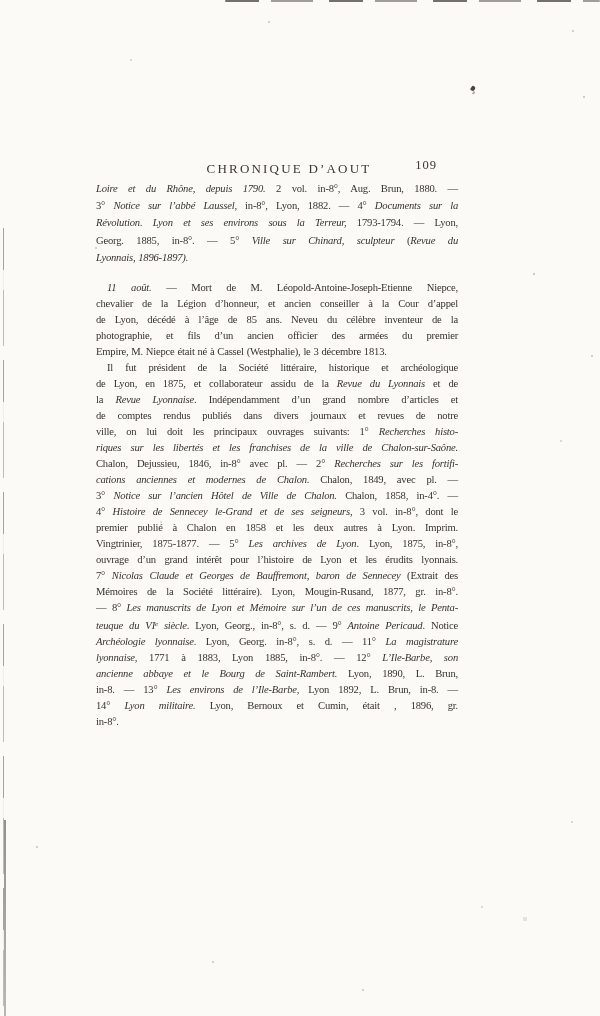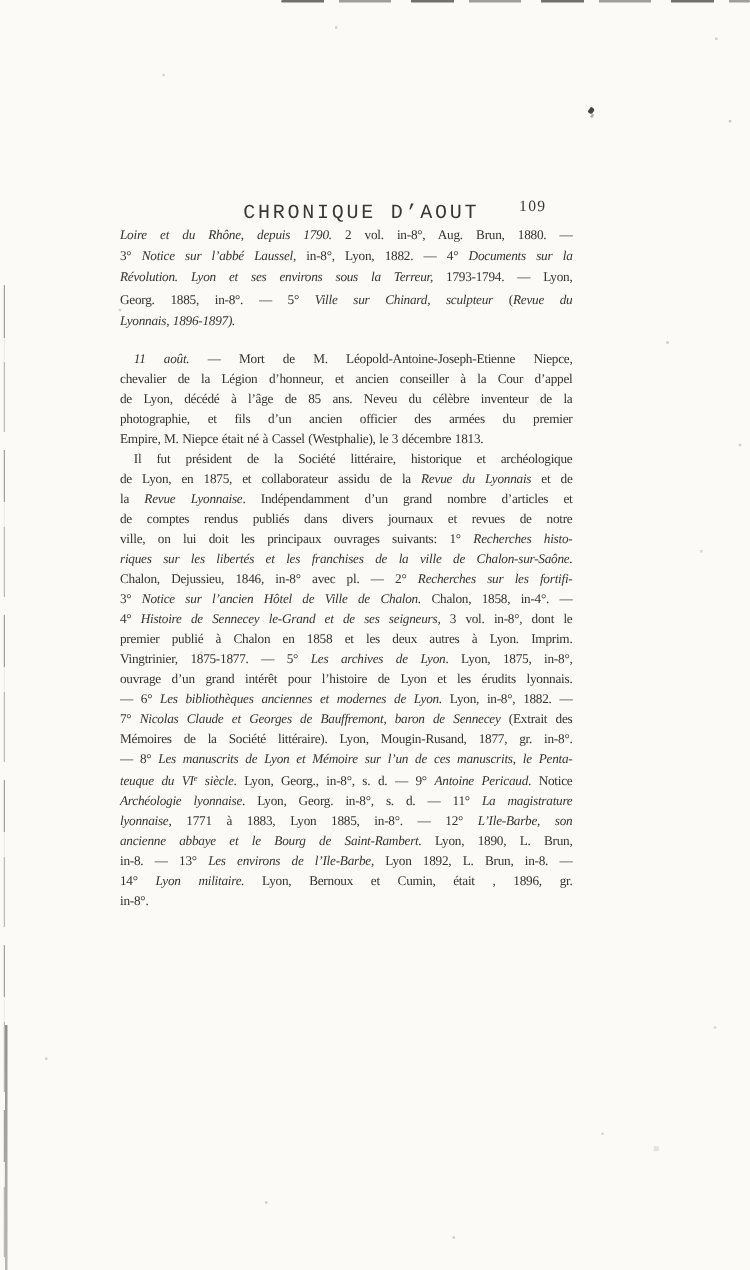--- a/index.html
+++ b/index.html
@@ -56,23 +56,22 @@
       160px 521px 0 0 rgba(120,116,108,.2),
       524px 918px 0 1px rgba(120,116,108,.18);
   }
 
   
   .page-header {
     position: absolute; left: 86px; top: 158px; width: 362px; height: 18px;
   }
   .running-title {
     position: absolute; left: calc(50% + 22px); transform: translateX(-50%);
-    top: 3px; font-size: 16px; letter-spacing: 2.2px; white-space: nowrap;
+    top: 3px; font-size: 13px; letter-spacing: 2.2px; white-space: nowrap;
     color: #3b3731;
-    font-family: Liberation Mono, monospace;
   }
   .page-number {
     position: absolute; right: 11px; top: 0;
     font-size: 12.5px; letter-spacing: 1px; color: #3b3731;
   }
 
   
   .text-block {
     position: absolute; left: 86px; top: 180px; width: 362px;
     font-size: 10.6px; letter-spacing: -0.2px; word-spacing: 0.4px; margin-left: 10px;
@@ -120,26 +119,26 @@
       <div class="line last"><span class="">Empire, M. Niepce était né à Cassel (Westphalie), le 3 décembre 1813.</span></div>
     </div>
     <div class="para para-3">
       <div class="line indent"><span class="">Il fut président de la Société littéraire, historique et archéologique</span></div>
       <div class="line"><span class="">de Lyon, en 1875, et collaborateur assidu de la </span><span class="it ">Revue du Lyonnais</span><span class=""> et de</span></div>
       <div class="line"><span class="">la </span><span class="it ">Revue Lyonnaise</span><span class="">. Indépendamment d’un grand nombre d’articles et</span></div>
       <div class="line"><span class="">de comptes rendus publiés dans divers journaux et revues de notre</span></div>
       <div class="line"><span class="">ville, on lui doit les principaux ouvrages suivants: 1° </span><span class="it ">Recherches histo-</span></div>
       <div class="line"><span class="it ">riques sur les libertés et les franchises de la ville de Chalon-sur-Saône.</span></div>
       <div class="line"><span class="">Chalon, Dejussieu, 1846, in-8° avec pl. — 2° </span><span class="it ">Recherches sur les fortifi-</span></div>
+      <div class="line"><span class="it ">cations anciennes et modernes de Chalon.</span><span class=""> Chalon, 1849, avec pl. —</span></div>
       <div class="line"><span class="">3° </span><span class="it ">Notice sur l’ancien Hôtel de Ville de Chalon.</span><span class=""> Chalon, 1858, in-4°. —</span></div>
       <div class="line"><span class="">4° </span><span class="it ">Histoire de Sennecey le-Grand et de ses seigneurs</span><span class="">, 3 vol. in-8°, dont le</span></div>
       <div class="line"><span class="">premier publié à Chalon en 1858 et les deux autres à Lyon. Imprim.</span></div>
       <div class="line"><span class="">Vingtrinier, 1875-1877. — 5° </span><span class="it ">Les archives de Lyon</span><span class="">. Lyon, 1875, in-8°,</span></div>
       <div class="line"><span class="">ouvrage d’un grand intérêt pour l’histoire de Lyon et les érudits lyonnais.</span></div>
-      <div class="line"><span class="">— 6° </span><span class="it ">Les bibliothèques anciennes et modernes de Lyon.</span><span class=""> Lyon, in-8°, 1882. —</span></div>
       <div class="line"><span class="">7° </span><span class="it ">Nicolas Claude et Georges de Bauffremont, baron de Sennecey</span><span class=""> (Extrait des</span></div>
       <div class="line"><span class="">Mémoires de la Société littéraire). Lyon, Mougin-Rusand, 1877, gr. in-8°.</span></div>
       <div class="line"><span class="">— 8° </span><span class="it ">Les manuscrits de Lyon et Mémoire sur l’un de ces manuscrits, le Penta-</span></div>
       <div class="line"><span class="it ">teuque du VI</span><span class="it sup">e</span><span class="it "> siècle</span><span class="">. Lyon, Georg., in-8°, s. d. — 9° </span><span class="it ">Antoine Pericaud</span><span class="">. Notice</span></div>
       <div class="line"><span class="it ">Archéologie lyonnaise</span><span class="">. Lyon, Georg. in-8°, s. d. — 11° </span><span class="it ">La magistrature</span></div>
       <div class="line"><span class="it ">lyonnaise</span><span class="">, 1771 à 1883, Lyon 1885, in-8°. — 12° </span><span class="it ">L’Ile-Barbe, son</span></div>
       <div class="line"><span class="it ">ancienne abbaye et le Bourg de Saint-Rambert.</span><span class=""> Lyon, 1890, L. Brun,</span></div>
       <div class="line"><span class="">in-8. — 13° </span><span class="it ">Les environs de l’Ile-Barbe</span><span class="">, Lyon 1892, L. Brun, in-8. —</span></div>
       <div class="line"><span class="">14° </span><span class="it ">Lyon militaire.</span><span class=""> Lyon, Bernoux et Cumin, était , 1896, gr.</span></div>
       <div class="line last"><span class="">in-8°.</span></div>

